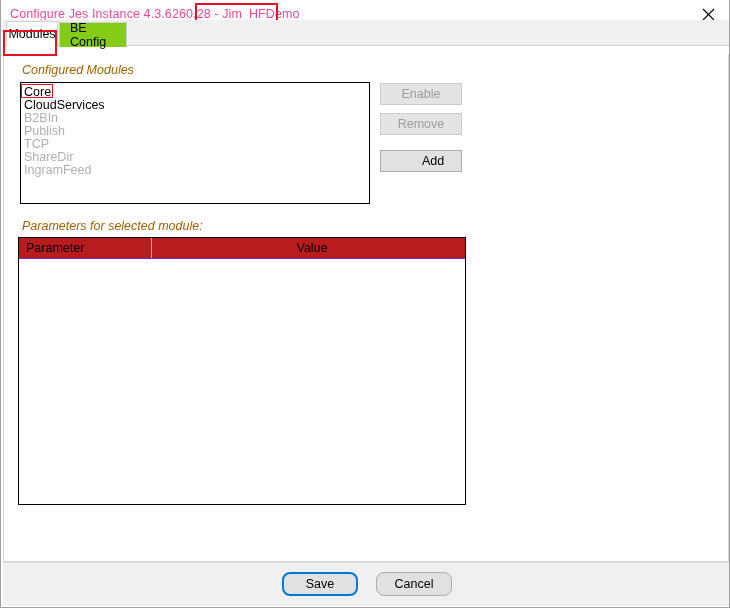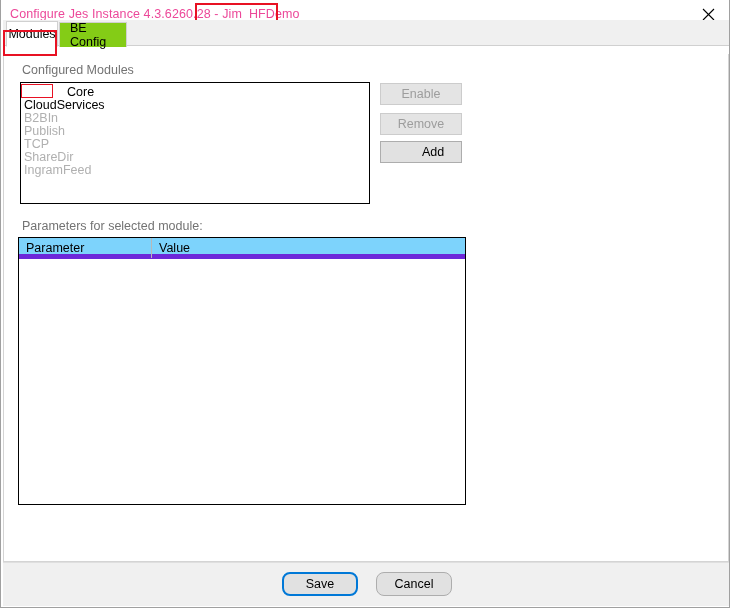--- a/index.html
+++ b/index.html
@@ -125,22 +125,23 @@
     height: 508px;
     background: #ffffff;
     border: 1px solid #d4d4d4;
     border-top: none;
     box-sizing: border-box;
   }
 
   .group-label {
     position: absolute;
     font-size: 12.5px;
-    color: #737373;
+    color: #a16207;
     white-space: nowrap;
+    font-style: italic;
   }
   .label-modules { left: 18px; top: 9px; }
   .label-params  { left: 18px; top: 165px; }
 
   
   .listbox {
     position: absolute;
     left: 16px;
     top: 28px;
     width: 350px;
@@ -152,21 +153,21 @@
   }
   .list-item {
     height: 13px;
     line-height: 13px;
     font-size: 12.5px;
     padding-left: 3px;
     white-space: nowrap;
     color: #000000;
   }
   .list-item.dim { color: #b0b0b0; }
-  .list-item:first-child { margin-top: 3px; margin-left: 43px; }
+  .list-item:first-child { margin-top: 3px; }
 
   .list-highlight {
     position: absolute;
     left: 17px;
     top: 30px;
     width: 32px;
     height: 14px;
     border: 1.6px solid #e81123;
     box-sizing: border-box;
     pointer-events: none;
@@ -188,54 +189,54 @@
     background: #e4e4e4;
     color: #9d9d9d;
   }
   .sidebtn.enabled {
     background: #e1e1e1;
     border: 1px solid #adadad;
     color: #000000;
   }
   .btn-enable { top: 29px; align-items: center; }
   .btn-remove { top: 59px; }
-  .btn-add    { top: 87px; padding-left: 24px; }
+  .btn-add    { top: 96px; padding-left: 24px; }
 
   
   .table {
     position: absolute;
     left: 14px;
     top: 183px;
     width: 448px;
     height: 268px;
     background: #ffffff;
     border: 1px solid #000000;
     box-sizing: border-box;
     overflow: hidden;
   }
   .table-header {
     position: relative;
     height: 21px;
-    border-bottom: 5px solid #6d28d9;
-    box-sizing: border-box;
-    background: #7dd3fc;
+    border-bottom: 1px solid #6d28d9;
+    box-sizing: border-box;
+    background: #b91c1c;
   }
   .th {
     position: absolute;
     top: 0;
     height: 20px;
     line-height: 20px;
     font-size: 12.5px;
     color: #000000;
     padding-left: 7px;
     box-sizing: border-box;
     white-space: nowrap;
   }
   .th-0 { left: 0px;   width: 133px; border-right: 1px solid #b8b8b8; }
-  .th-1 { left: 133px; width: 313px; }
+  .th-1 { left: 133px; width: 313px; text-align: center; }
   .table-body { height: 245px; background: #ffffff; }
 
   
   .bottombar {
     position: absolute;
     left: 2px;
     top: 562px;
     width: 726px;
     height: 44px;
     background: #f0f0f0;

